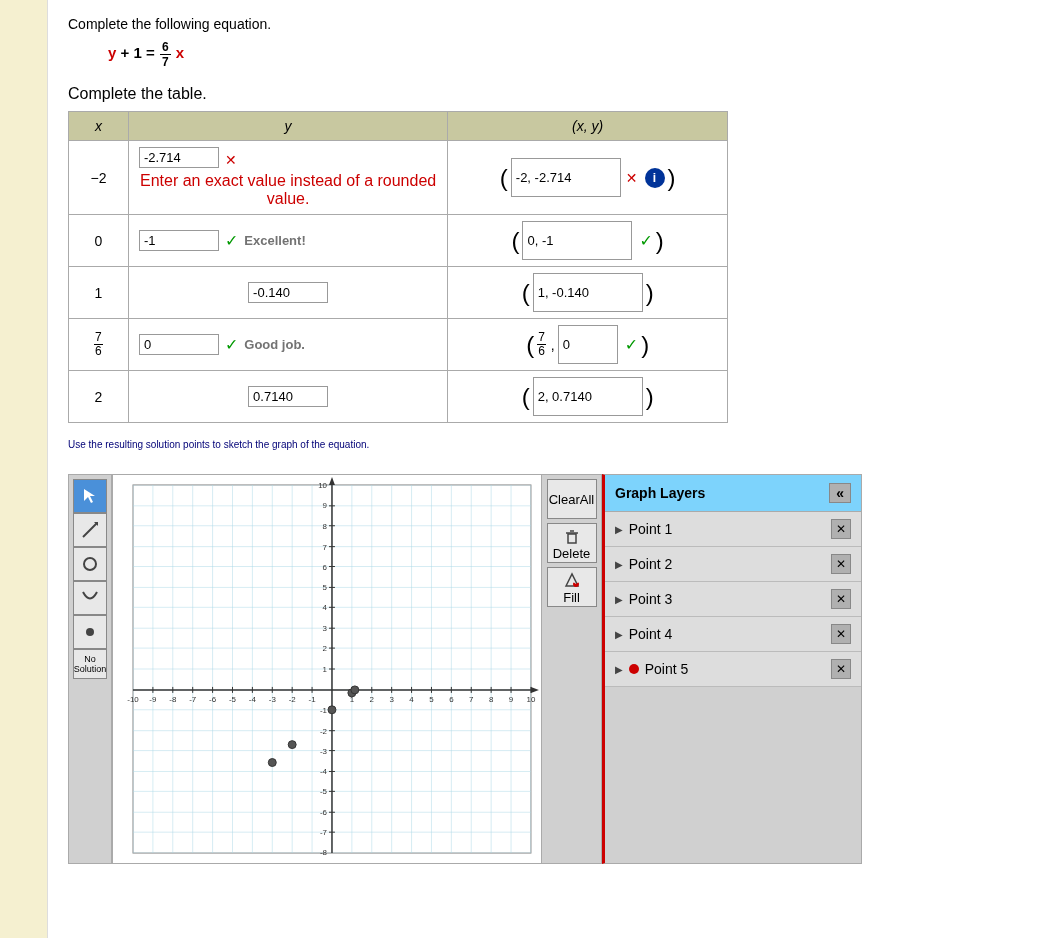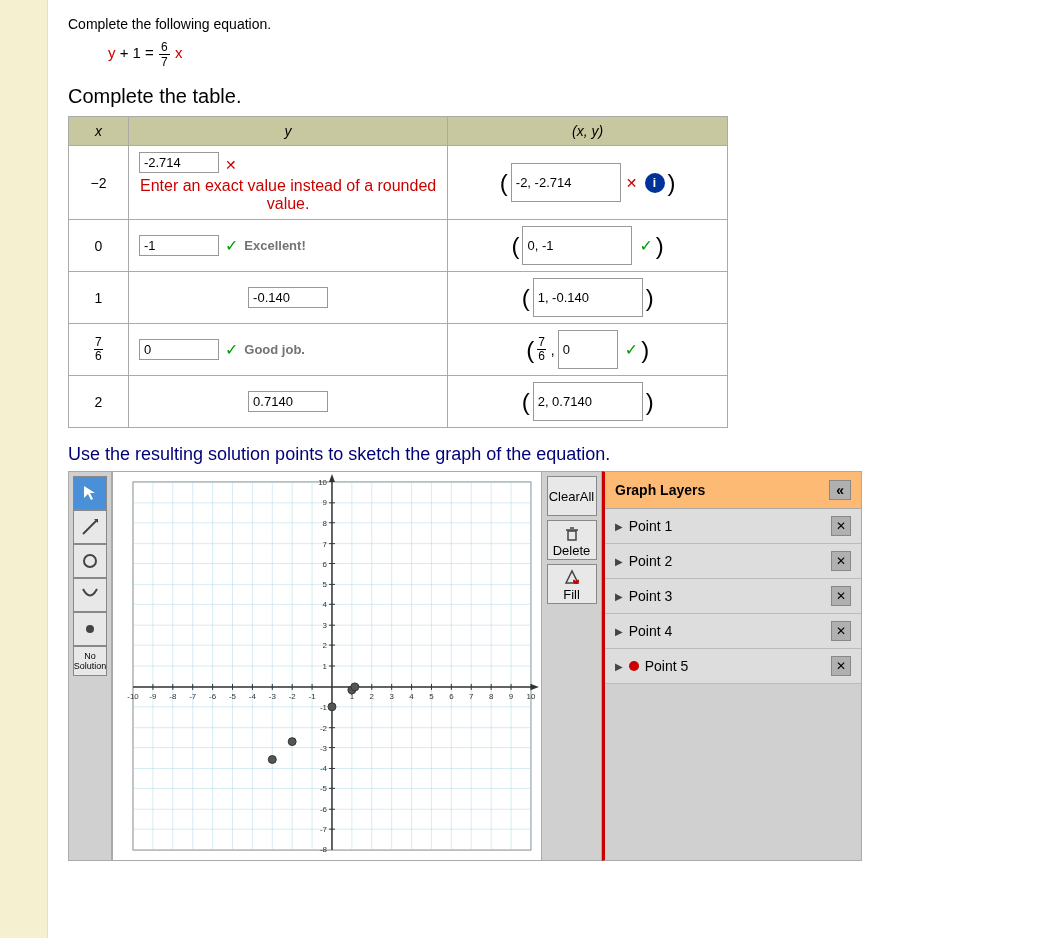--- a/index.html
+++ b/index.html
@@ -25,32 +25,33 @@
       padding: 16px 20px;
       overflow: auto;
     }
     .intro-text {
       margin-bottom: 8px;
       font-size: 14px;
     }
     .equation-display {
       margin: 8px 0 16px 40px;
       font-size: 15px;
+      font-weight: bold;
     }
     .eq-var { color: #c00; }
     .fraction {
       display: inline-flex;
       flex-direction: column;
       align-items: center;
       vertical-align: middle;
       margin: 0 1px;
     }
     .fraction .num { border-bottom: 1px solid #000; padding: 0 2px; font-size: 12px; }
     .fraction .den { padding: 0 2px; font-size: 12px; }
-    .complete-text { margin-bottom: 8px; font-size: 20px; }
+    .complete-text { margin-bottom: 8px; font-size: 16px; }
 
     
     table.main-table {
       border-collapse: collapse;
       width: 660px;
       margin-bottom: 16px;
     }
     table.main-table th, table.main-table td {
       border: 1px solid #aaa;
       padding: 6px 10px;
@@ -87,22 +88,22 @@
     }
     .paren { font-size: 24px; font-weight: 100; line-height: 1; }
 
     .xy-input {
       border: 1px solid #999;
       padding: 11px 4px;
       font-size: 13px;
       width: 110px;
     }
     .graph-instruction {
-      font-size: 18px;
-      margin-bottom: 6px;
+      font-size: 10px;
+      margin-bottom: 24px;
       color: #007;
     }
     .graph-wrapper {
       display: flex;
       flex-direction: row;
     }
 
     
     .graph-toolbar {
       display: flex;
@@ -174,21 +175,21 @@
       background: #d0d0d0;
       border: 1px solid #aaa;
       border-left: 3px solid #c00;
       margin-left: 0;
     }
     .layers-header {
       display: flex;
       justify-content: space-between;
       align-items: center;
       padding: 8px 10px;
-      background: #fdba74;
+      background: #7dd3fc;
       border-bottom: 1px solid #aaa;
       font-weight: bold;
       font-size: 14px;
     }
     .layers-collapse-btn {
       cursor: pointer;
       font-size: 14px;
       font-weight: bold;
       background: #b0b0b0;
       border: 1px solid #888;

